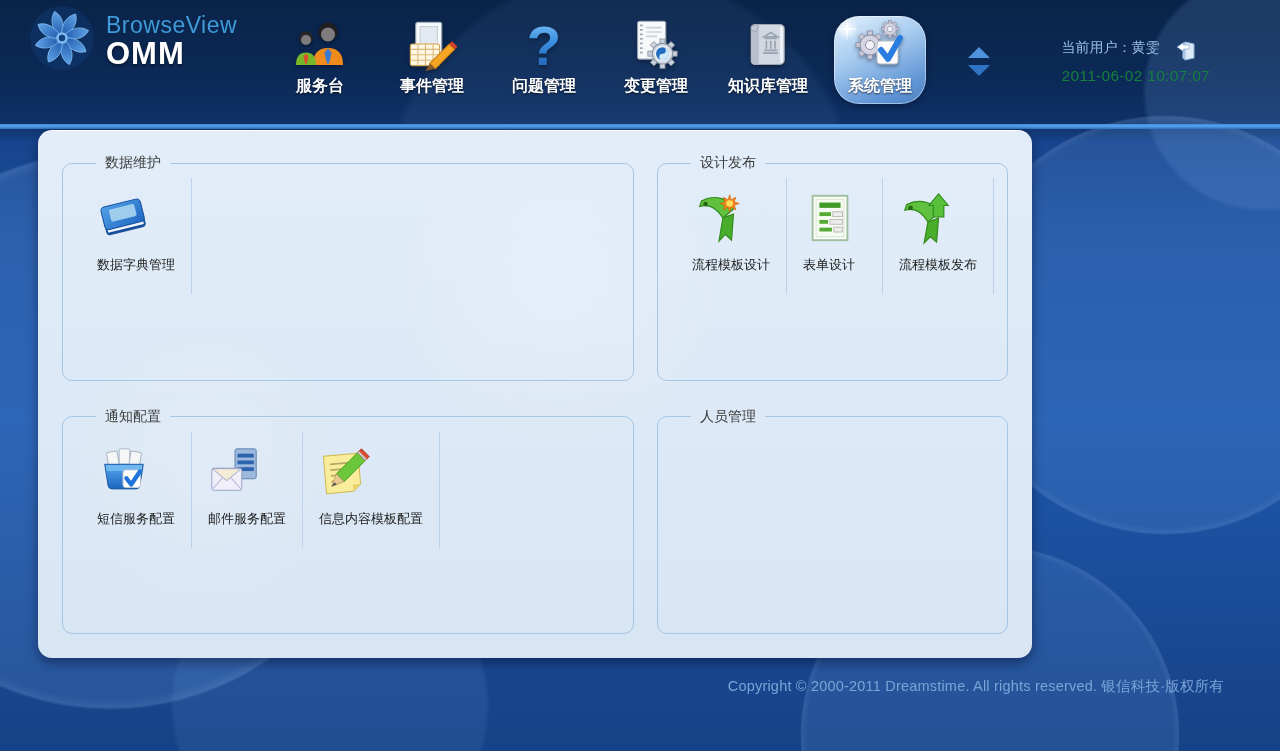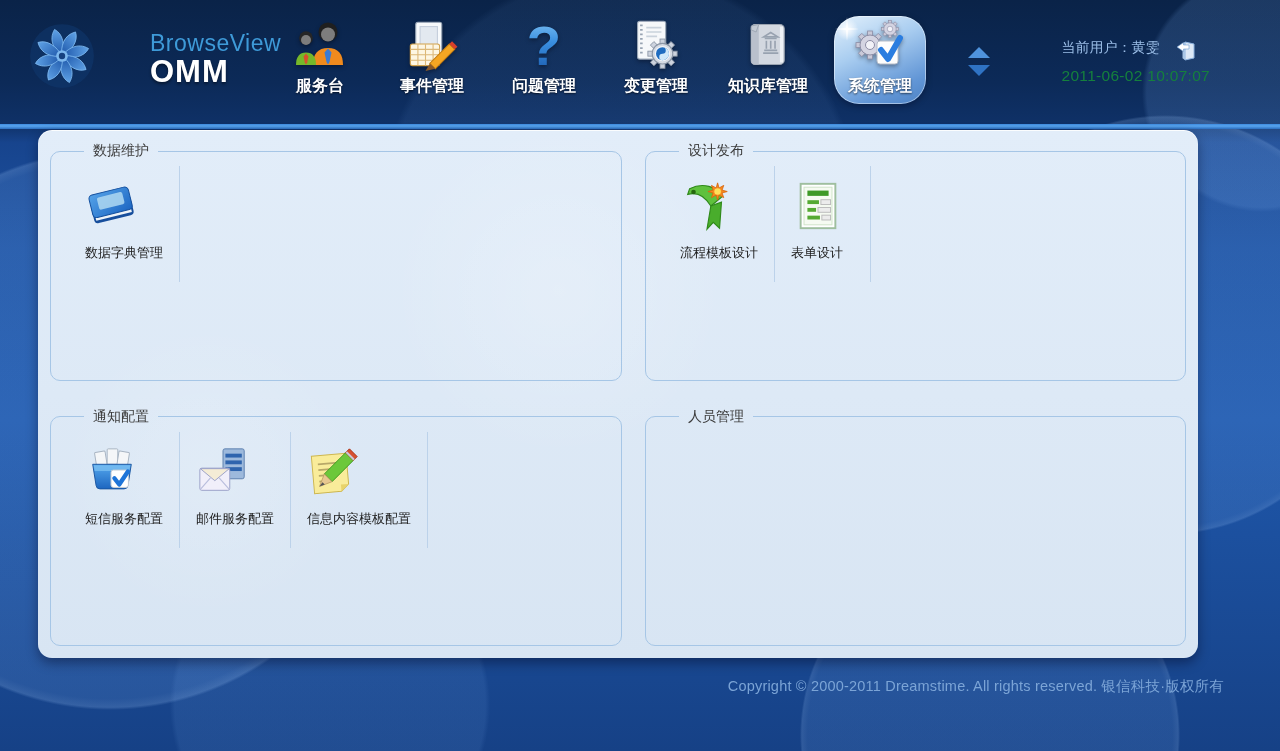--- a/index.html
+++ b/index.html
@@ -12,21 +12,21 @@
       radial-gradient(circle 280px at 110px 430px, rgba(125,175,240,0.16) 0 96%, rgba(160,200,250,0.22) 99%, transparent 100%),
       radial-gradient(circle 210px at 1165px 325px, rgba(125,175,240,0.15) 0 96%, rgba(160,200,250,0.20) 99%, transparent 100%),
       radial-gradient(circle 190px at 990px 735px, rgba(125,175,240,0.14) 0 96%, rgba(160,200,250,0.19) 99%, transparent 100%),
       radial-gradient(circle 160px at 330px 705px, rgba(125,175,240,0.11) 0 97%, transparent 100%),
       radial-gradient(circle 120px at 1262px 92px, rgba(125,175,240,0.16) 0 96%, transparent 100%),
       radial-gradient(circle 240px at 620px 210px, rgba(125,175,240,0.07) 0 97%, transparent 100%),
       linear-gradient(180deg, #0a2348 0%, #0c2a58 11%, #0f3167 16.5%, #17448d 19%, #1d52a2 33%, #1f58ac 56%, #164186 100%);
   }
 
   
-  .logo { position:absolute; left:28px; top:22px; display:flex; align-items:center;gap:44px; }
+  .logo { position:absolute; left:28px; top:4px; display:flex; align-items:center; }
   .logo svg { width:68px; height:68px; }
   .brand-text { margin-left:10px; }
   .brand-name { color:#3e9ad8; font-size:23px; letter-spacing:0.5px; }
   .brand-product { color:#fff; font-size:31px; font-weight:bold; letter-spacing:1px; line-height:0.95;
                    text-shadow:0 2px 3px rgba(0,0,0,0.45); }
 
   .nav { position:absolute; left:274px; top:12px; display:flex; align-items:flex-end; height:92px; }
   .nav-item { position:relative; width:92px; height:88px; margin-right:20px; display:flex; flex-direction:column;
               align-items:center; justify-content:flex-end; padding-bottom:7px; cursor:pointer; border-radius:8px; }
   .nav-item:last-child { margin-right:0;border-radius:25px; }
@@ -51,27 +51,27 @@
                 border-top:11px solid #2f73c4; }
 
   .user-info { position:absolute; right:70px; top:39px; color:#9cbfe8; }
   .user-line { display:flex; align-items:flex-start; gap:16px; font-size:14px; }
   .logout { cursor:pointer; display:inline-flex; }
   .logout svg { width:22px; height:22px; }
   .datetime { margin-top:6px; font-size:15.5px; color:#15803d; letter-spacing:0.3px; }
 
   
   .card {
-    position:absolute; left:38px; top:130px; width:1160px; height:528px; border-radius:14px;
+    position:absolute; left:38px; top:130px; width:994px; height:528px; border-radius:14px;
     background:
       radial-gradient(circle 170px at 520px 160px, rgba(255,255,255,0.18), transparent 100%),
       radial-gradient(circle 150px at 170px 340px, rgba(255,255,255,0.14), transparent 100%),
       linear-gradient(180deg, #e2edf9 0%, #d8e5f3 100%);
     box-shadow: 0 5px 12px rgba(0,0,25,0.4), inset 0 1px 0 rgba(255,255,255,0.85);
-    padding:12px;
+    padding:24px;
   }
   .panel-grid { display:grid; grid-template-columns:572px 1fr; grid-template-rows:1fr 1fr; gap:27px 23px; height:100%; }
   fieldset.panel { border:1px solid #a6c6e6; border-radius:10px; padding:6px 0 0 18px; background:transparent; }
   fieldset.panel legend { font-size:14px; color:#3c3c3c; padding:0 9px; margin-left:15px; }
   .items { display:flex; align-items:stretch; }
   .item { display:flex; flex-direction:column; align-items:flex-start; justify-content:flex-start;
           padding:13px 16px 12px; min-width:96px; height:116px; border-right:1px solid #bcd2ea; cursor:pointer; }
   .item svg { width:54px; height:54px; }
   .item-label { margin-top:7px; font-size:13px; color:#1c1c1c; white-space:nowrap; }
 
@@ -303,20 +303,31 @@
               <rect x="17" y="22" width="12" height="4" fill="#55aa33"></rect>
               <rect x="17" y="30" width="9" height="4" fill="#55aa33"></rect>
               <rect x="17" y="38" width="13" height="4" fill="#55aa33"></rect>
               <rect x="31" y="21.5" width="10" height="5" fill="#ececec" stroke="#bbbbbb"></rect>
               <rect x="28" y="29.5" width="13" height="5" fill="#ececec" stroke="#bbbbbb"></rect>
               <rect x="32" y="37.5" width="9" height="5" fill="#ececec" stroke="#bbbbbb"></rect>
             </svg>
           </span>
           <span class="item-label">表单设计</span>
         </div>
+        <div class="item">
+          <span>
+            <svg viewBox="0 0 56 56">
+              <path d="M8 14 C 22 7 36 12 42 22 L30 32 C 24 22 16 17 6 20 Z" fill="#5fc13d" stroke="#2f8a1a" stroke-width="1.2"></path>
+              <path d="M30 32 L26 54 L32.5 47.5 L39 53 L41 28 Z" fill="#49ad2c" stroke="#2f8a1a" stroke-width="1.2"></path>
+              <circle cx="12" cy="17.5" r="2.4" fill="#25680f"></circle>
+              <path d="M41 3 L51 15 L46.5 15 L46.5 27 L35.5 27 L35.5 15 L31 15 Z" fill="#56c03a" stroke="#2e8c1d" stroke-width="1.2"></path>
+            </svg>
+          </span>
+          <span class="item-label">流程模板发布</span>
+        </div>
       </div>
     </fieldset>
 
     <fieldset class="panel">
       <legend>通知配置</legend>
       <div class="items">
         <div class="item">
           <span>
             <svg viewBox="0 0 56 56">
               <defs>

